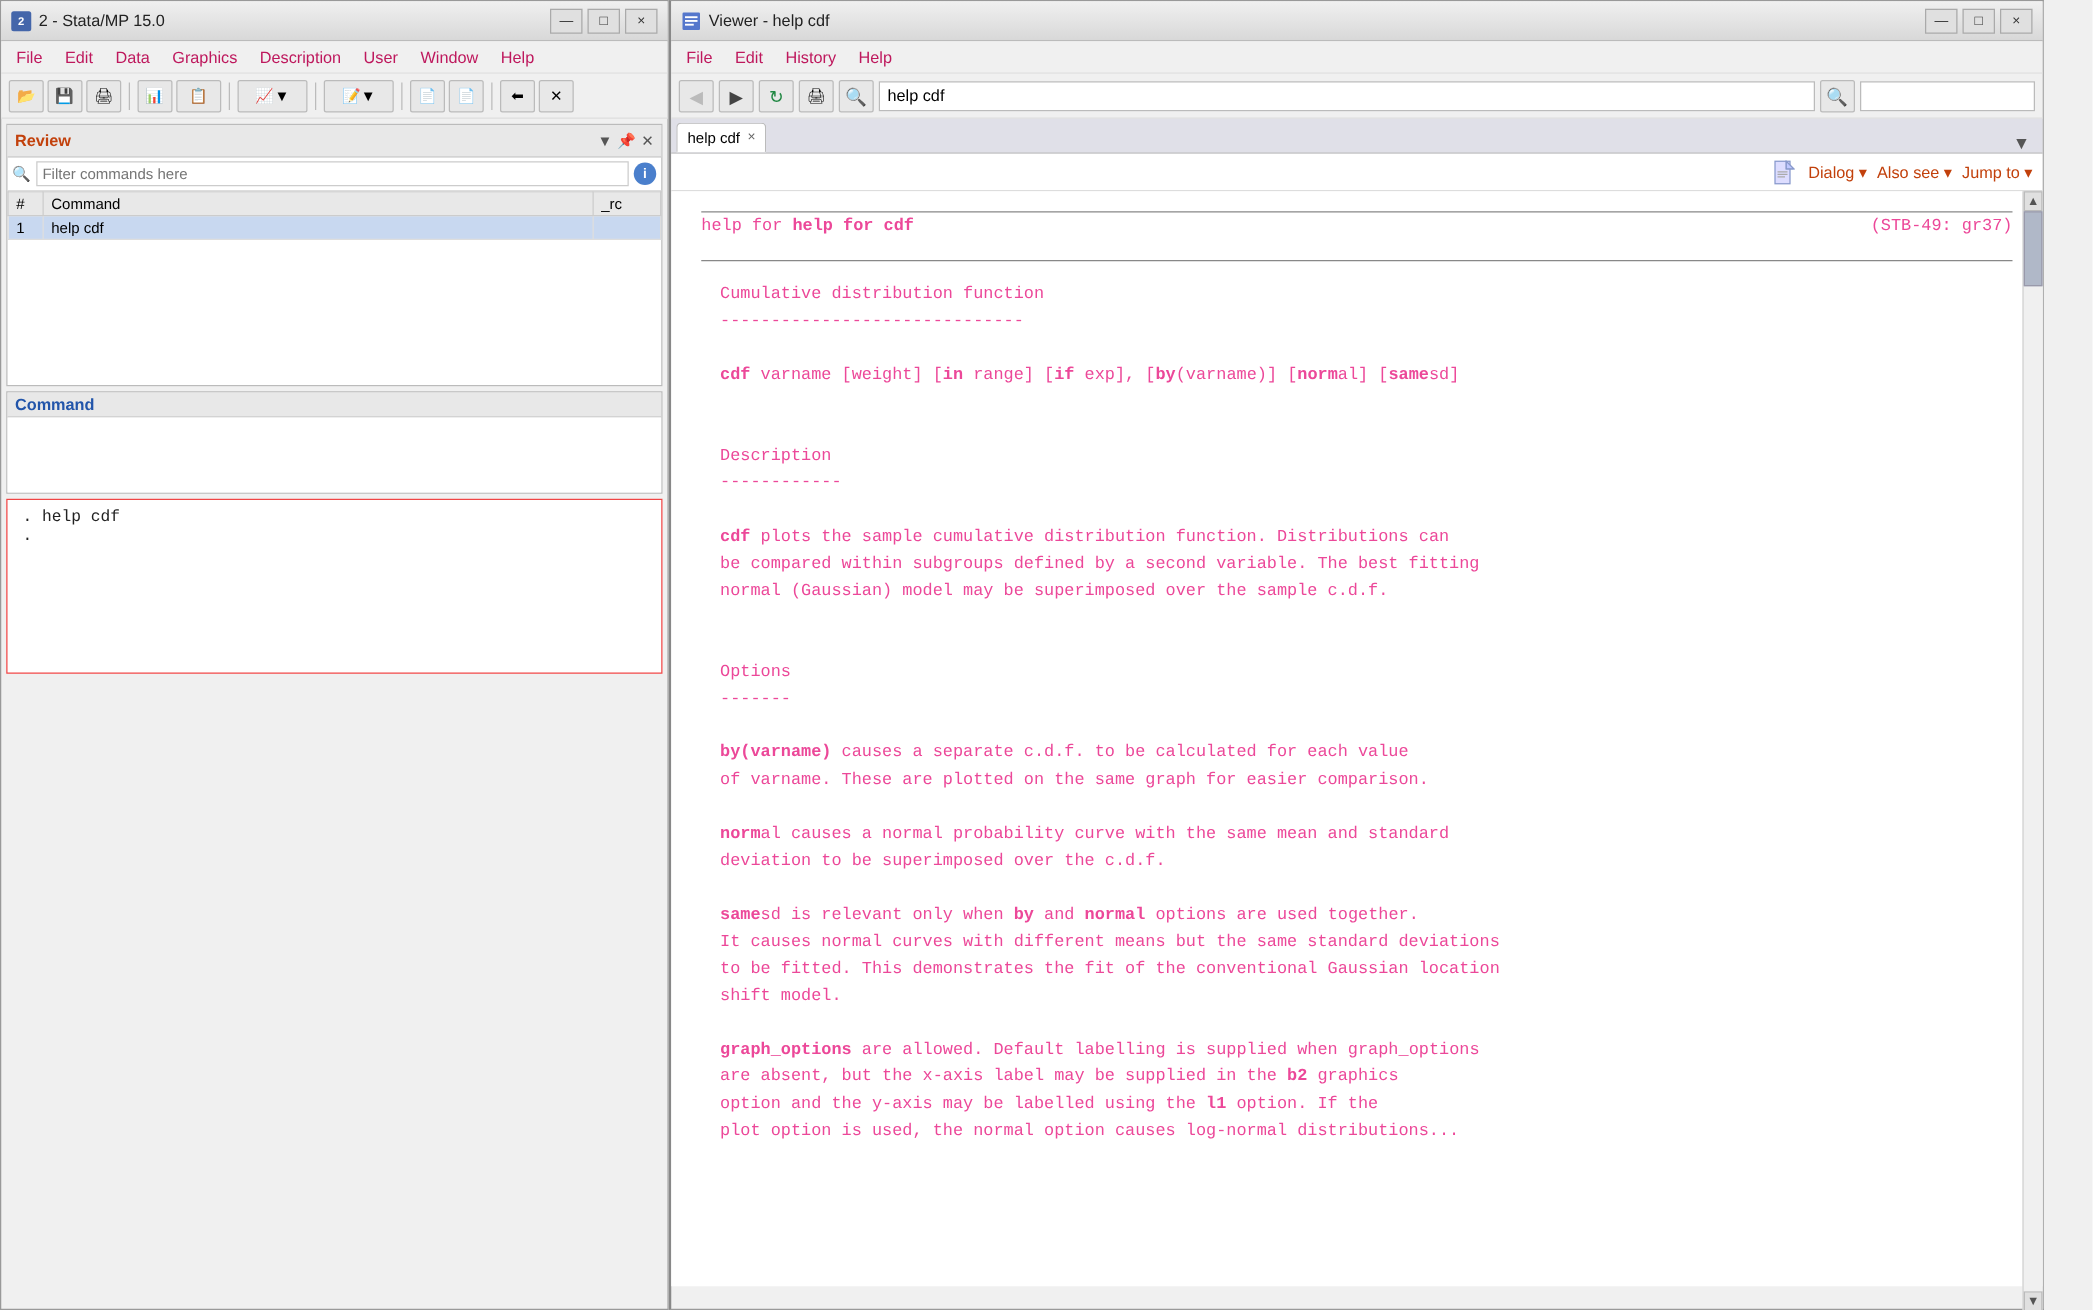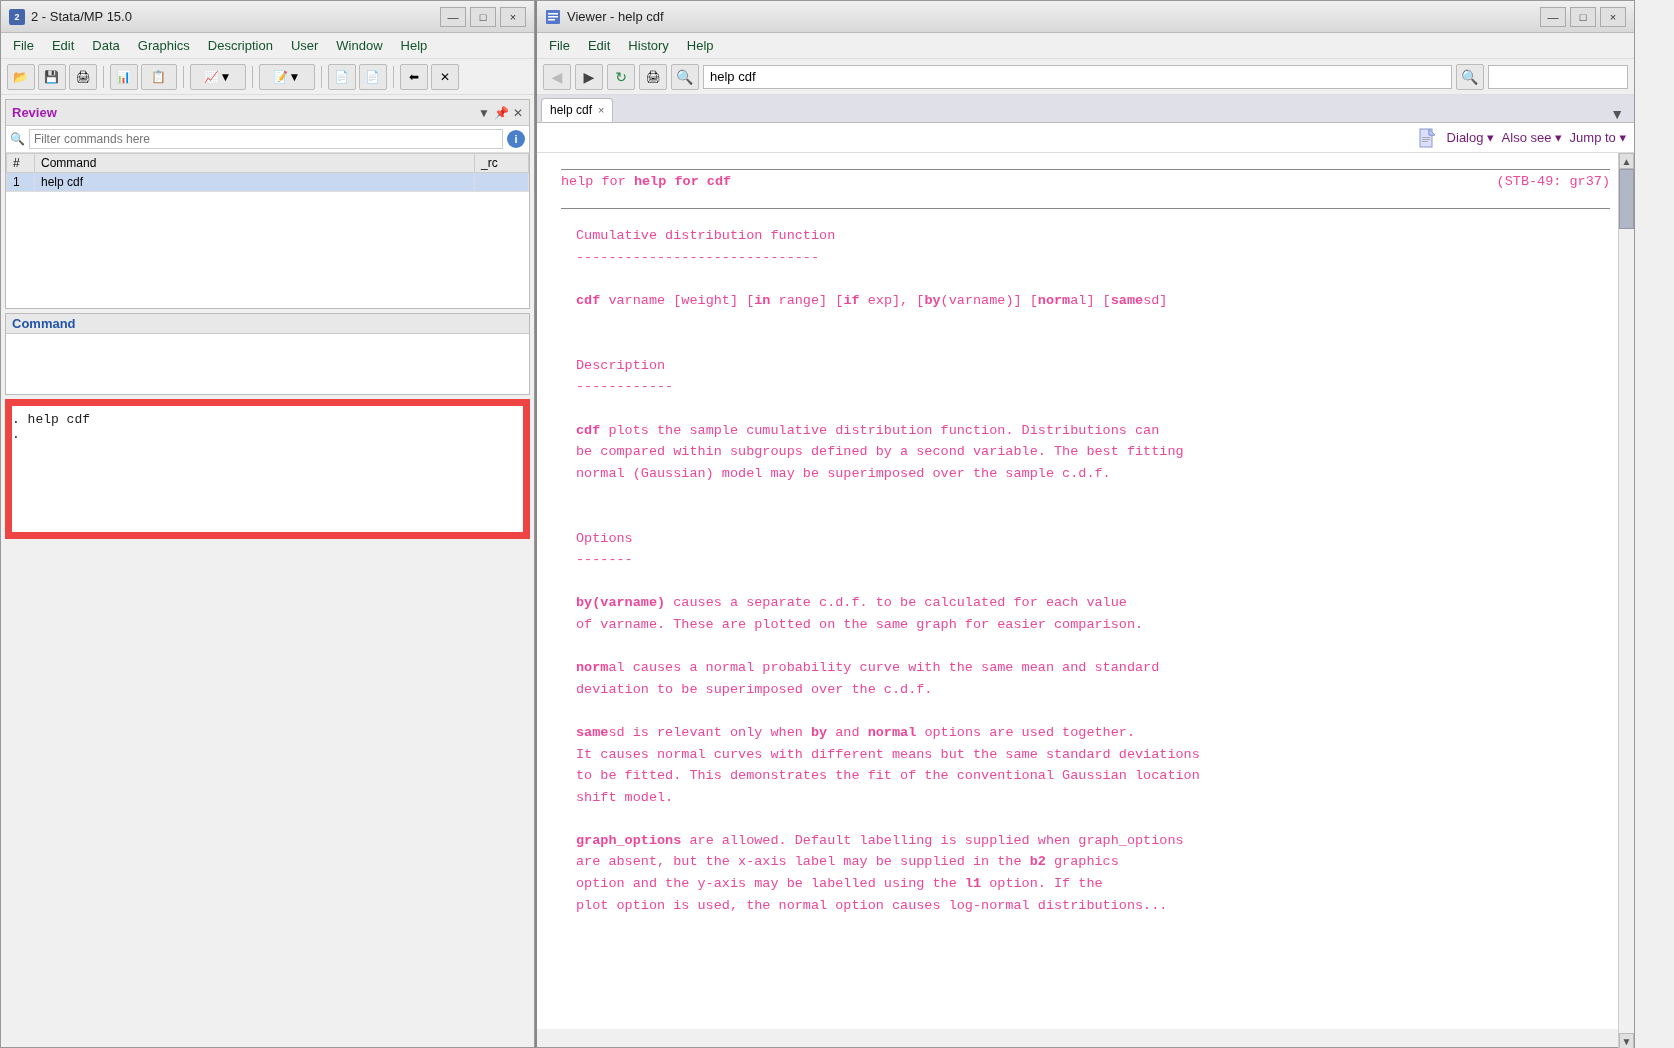--- a/index.html
+++ b/index.html
@@ -48,21 +48,21 @@
       display: flex;
       align-items: center;
       padding: 0 4px;
       border-bottom: 1px solid #ddd;
       gap: 2px;
     }
     .menu-item {
       padding: 2px 8px;
       cursor: pointer;
       font-size: 13px;
-      color: #14532d;
+      color: #be185d;
       border-radius: 2px;
     }
 
     
     .toolbar {
       background: #f0f0f0;
       height: 36px;
       display: flex;
       align-items: center;
       padding: 0 6px;
@@ -87,21 +87,21 @@
     }
     .review-header {
       background: #e8e8e8;
       height: 26px;
       display: flex;
       align-items: center;
       padding: 0 6px;
       border-bottom: 1px solid #ccc;
       gap: 6px;
     }
-    .review-title { font-size: 13px; font-weight: bold; color: #a21caf; flex: 1; }
+    .review-title { font-size: 13px; font-weight: bold; color: #c2410c; flex: 1; }
     .review-icons { display: flex; gap: 4px; }
     .review-icon { cursor: pointer; color: #555; font-size: 12px; }
 
     .filter-row {
       display: flex;
       align-items: center;
       padding: 3px 4px;
       border-bottom: 1px solid #ddd;
       gap: 4px;
     }
@@ -157,22 +157,22 @@
     .command-input-area {
       height: 60px;
       background: #fff;
       padding: 4px;
     }
 
     
     .results-area {
       margin: 4px;
       background: #fff;
-      border: 7px solid #ef4444;
-      padding: 6px 0;
+      border: 1px solid #ef4444;
+      padding: 6px 12px;
       font-family: 'Courier New', monospace;
       font-size: 13px;
       color: #222;
       height: 140px;
     }
     .results-prompt { color: #222; }
 
     
     .viewer-window {
       position: absolute;
@@ -295,21 +295,21 @@
       background: #fff;
       height: 30px;
       display: flex;
       align-items: center;
       padding: 0 8px;
       border-bottom: 1px solid #ddd;
       justify-content: flex-end;
       gap: 8px;
     }
     .action-link {
-      color: #701a75;
+      color: #c2410c;
       cursor: pointer;
       font-size: 13px;
       text-decoration: none;
     }
     .action-dropdown {
       display: flex; align-items: center; gap: 2px;
     }
     .doc-icon {
       width: 24px; height: 24px;
       display: flex; align-items: center; justify-content: center;

